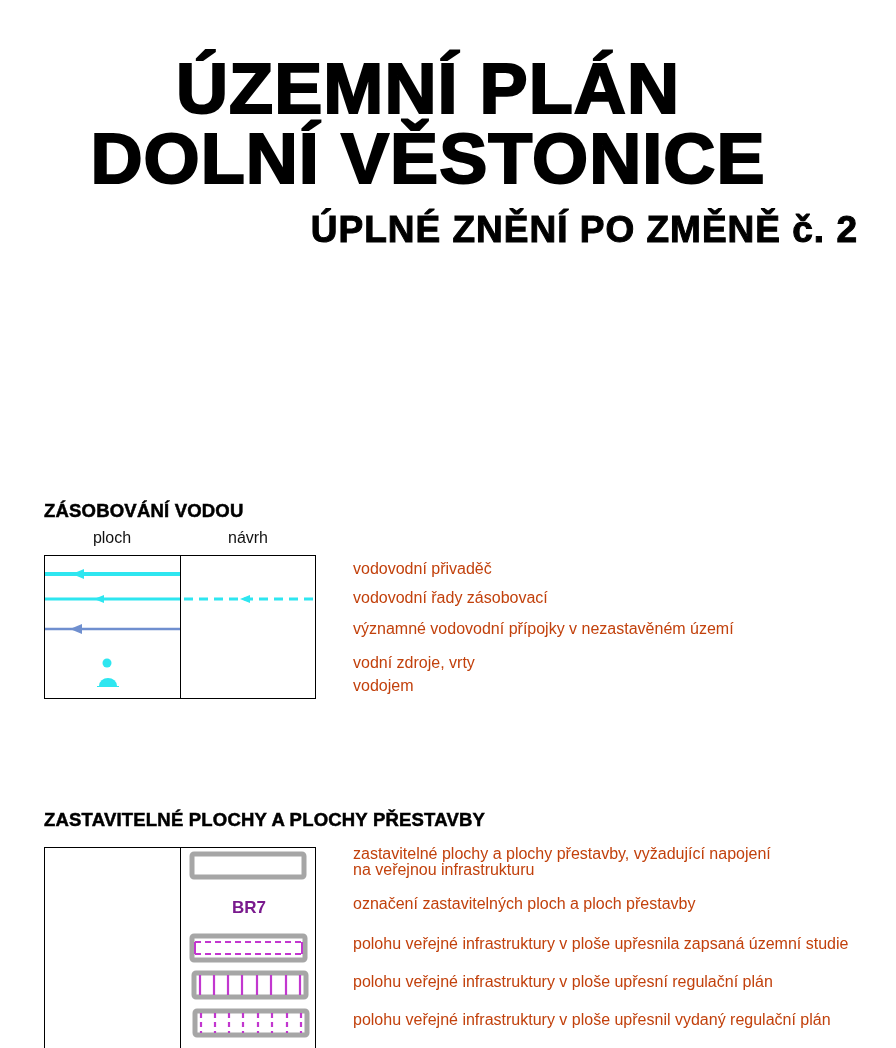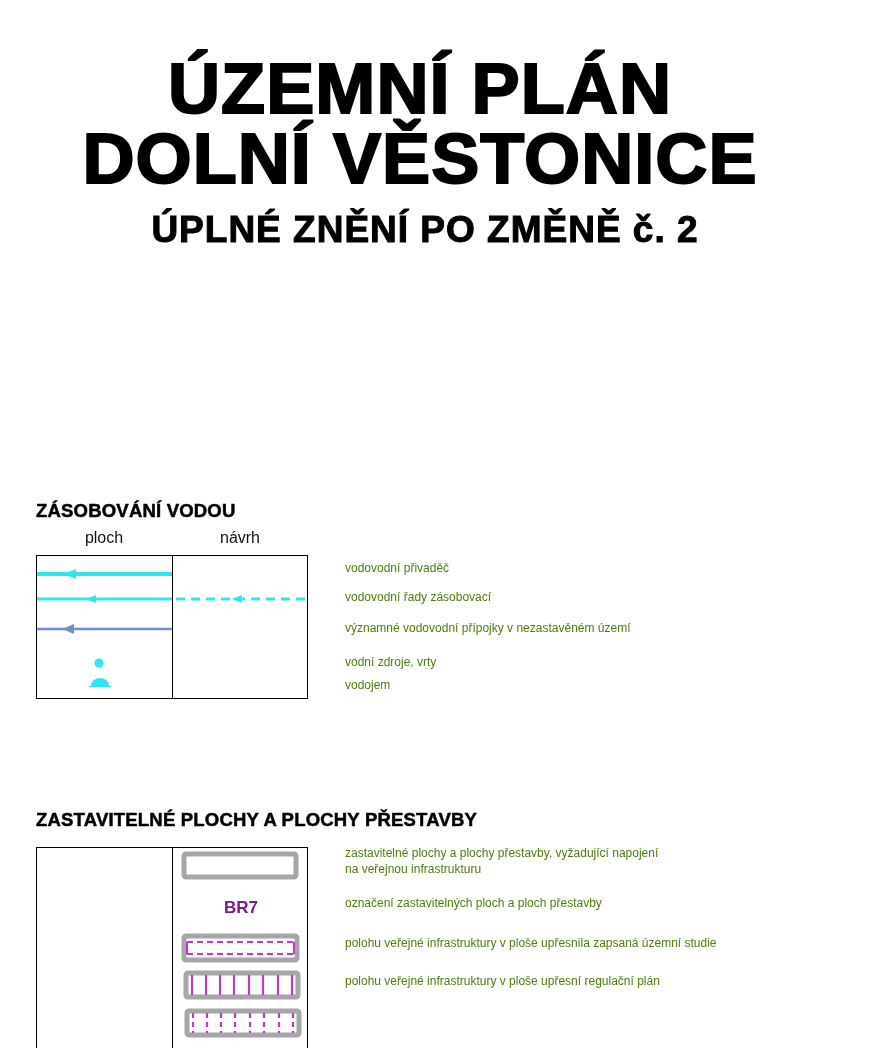--- a/index.html
+++ b/index.html
@@ -1,32 +1,32 @@
 <!DOCTYPE html>
 <html><head>
   <meta charset="utf-8">
   <style>
     * { margin: 0; padding: 0; box-sizing: border-box; }
     html, body {
       width: 896px; height: 1048px; background: #ffffff; overflow: hidden;
       font-family: "Liberation Sans", "DejaVu Sans", sans-serif; color: #000;
     }
-    .page { position: relative; width: 884px; height: 1048px; }
+    .page { position: relative; width: 884px; height: 1048px; margin-left: 8px; }
 
     .title-block { position: absolute; left: 0; top: 50px; width: 840px; text-align: center; }
     .title-line {
       font-family: "Liberation Sans", sans-serif; font-weight: 900;
       font-size: 70px; line-height: 70px; letter-spacing: 1px;
       transform: scaleX(1.03);
       -webkit-text-stroke: 2px #000;
     }
     .title-line.l1 { position: absolute; left: 0; top: 4px; width: 840px; }
     .title-line.l2 { position: absolute; left: 0; top: 74px; width: 840px; }
     .subtitle {
-      position: absolute; left: 0; top: 210px; width: 850px; text-align: center;
+      position: absolute; left: 0; top: 210px; width: 850px; text-align: right;
       font-weight: 900; font-size: 37px; line-height: 40px; letter-spacing: 1px;
       -webkit-text-stroke: 1px #000;
     }
 
     .section-title {
       position: absolute; left: 36px;
       font-weight: 900; font-size: 18.5px; line-height: 22px;
       -webkit-text-stroke: 0.5px #000; letter-spacing: 0.2px;
     }
     .col-head {
@@ -34,21 +34,21 @@
       color: #111;
     }
 
     .legend-box {
       position: absolute; border: 1.5px solid #000; background: #fff;
     }
     .legend-box .divider {
       position: absolute; top: 0; bottom: 0; width: 0; border-left: 1.5px solid #000;
     }
     .legend-text {
-      position: absolute; left: 345px; font-size: 12px; line-height: 17px; color: #4d7c0f;
+      position: absolute; left: 345px; font-size: 16px; line-height: 17px; color: #c2410c;
       white-space: nowrap;
     }
 
     .sym { position: absolute; }
     .br7 {
       position: absolute; font-weight: 700; font-size: 17px; color: #7a1a8e;
       text-align: center; width: 120px;
     }
   </style>
 </head>
@@ -149,14 +149,15 @@
       </g>
     </g>
   </svg>
   <div class="br7" style="left:181px; top:898px;">BR7</div>
 
   <div class="legend-text" style="top:845px;">zastavitelné plochy a plochy přestavby, vyžadující napojení</div>
   <div class="legend-text" style="top:861px;text-align:right;">na veřejnou infrastrukturu</div>
   <div class="legend-text" style="top:895px;">označení zastavitelných ploch a ploch přestavby</div>
   <div class="legend-text" style="top:935px;">polohu veřejné infrastruktury v ploše upřesnila zapsaná územní studie</div>
   <div class="legend-text" style="top:973px;">polohu veřejné infrastruktury v ploše upřesní regulační plán</div>
+  <div class="legend-text" style="top:1011px;">polohu veřejné infrastruktury v ploše upřesnil vydaný regulační plán</div>
 
 </div>
 
 </body></html>

